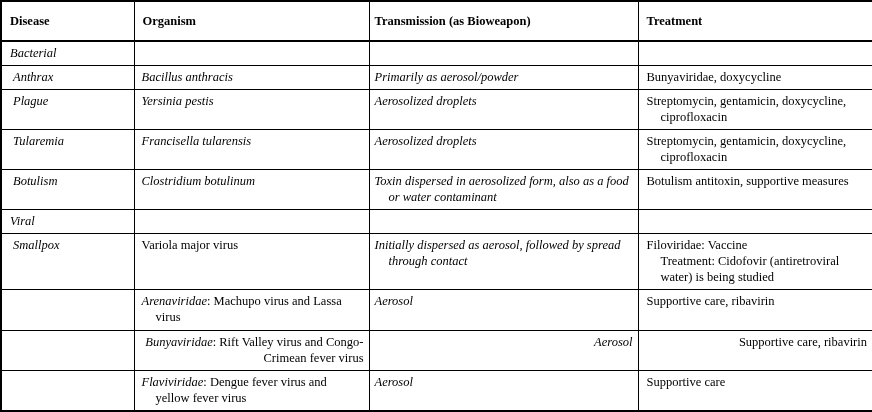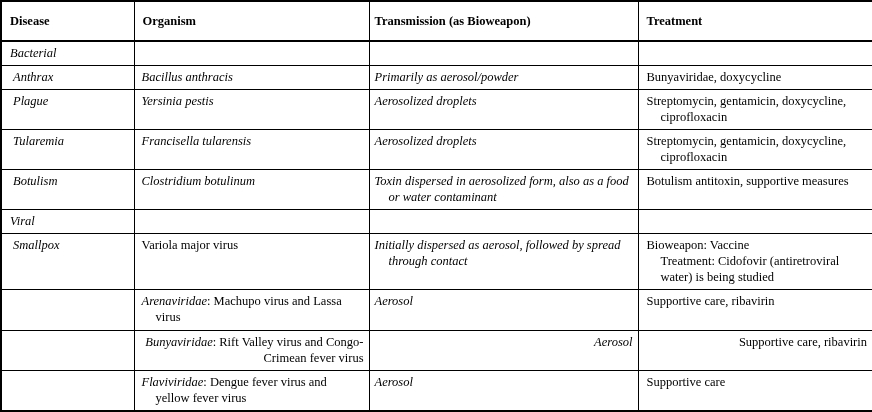--- a/index.html
+++ b/index.html
@@ -157,21 +157,21 @@
         <td class="cell-disease">
           <div class="hang10">Smallpox</div>
         </td>
         <td class="cell-organism">
           <div class="hang">Variola major virus</div>
         </td>
         <td class="cell-transmission">
           <div class="hang">Initially dispersed as aerosol, followed by spread through contact</div>
         </td>
         <td class="cell-treatment">
-          <div class="hang">Bioweapon: Vaccine</div>
+          <div class="hang">Filoviridae: Vaccine</div>
           <div class="indented">Treatment: Cidofovir (antiretroviral water) is being studied</div>
         </td>
       </tr>
       <tr>
         <td class="cell-disease"></td>
         <td class="cell-organism">
           <div class="hang"><i>Arenaviridae</i>: Machupo virus and Lassa virus</div>
         </td>
         <td class="cell-transmission">
           <div class="hang">Aerosol</div>

